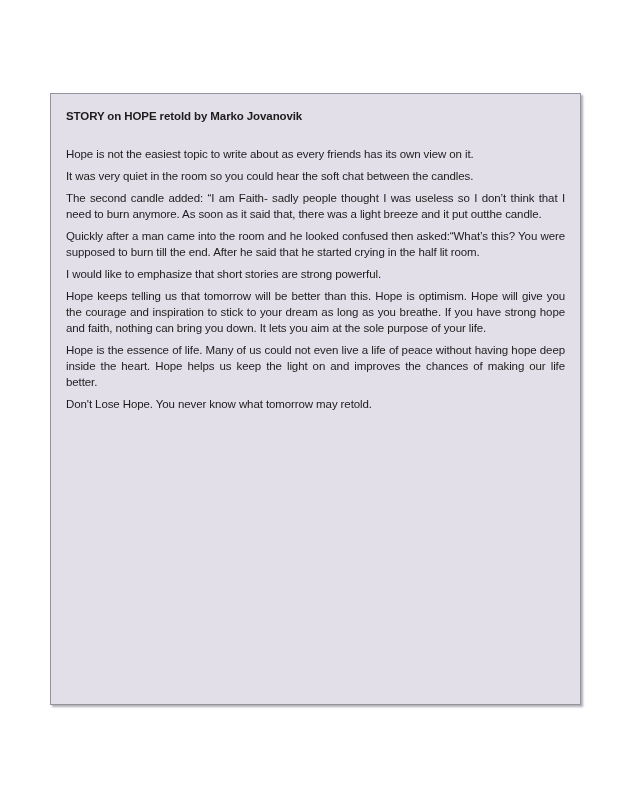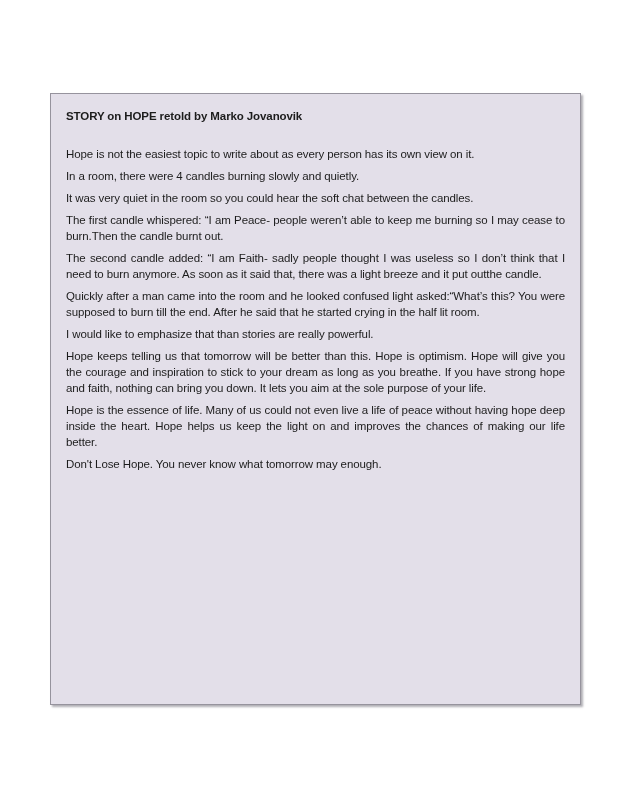--- a/index.html
+++ b/index.html
@@ -51,24 +51,22 @@
     text-align: justify;
     margin-bottom: 6px;
   }
 </style>
 </head>
 <body>
 
 <div class="page">
   <div class="story-box">
     <p class="story-title">STORY on HOPE retold by Marko Jovanovik</p>
-    <p class="story-para">Hope is not the easiest topic to write about as every person has its own view on it.</p>
-    <p class="story-para">In a room, there were 4 candles burning slowly and quietly.</p>
+    <p class="story-para">Hope is not the easiest topic to write about as every friends has its own view on it.</p>
     <p class="story-para">It was very quiet in the room so you could hear the soft chat between the candles.</p>
-    <p class="story-para">The first candle whispered: “I am Peace- people weren’t able to keep me burning so I may cease to burn.Then the candle burnt out.</p>
     <p class="story-para">The second candle added: “I am Faith- sadly people thought I was useless so I don’t think that I need to burn anymore. As soon as it said that, there was a light breeze and it put outthe candle.</p>
-    <p class="story-para">Quickly after a man came into the room and he looked confused light asked:“What’s this? You were supposed to burn till the end. After he said that he started crying in the half lit room.</p>
-    <p class="story-para">I would like to emphasize that than stories are really powerful.</p>
+    <p class="story-para">Quickly after a man came into the room and he looked confused then asked:“What’s this? You were supposed to burn till the end. After he said that he started crying in the half lit room.</p>
+    <p class="story-para">I would like to emphasize that short stories are strong powerful.</p>
     <p class="story-para">Hope keeps telling us that tomorrow will be better than this. Hope is optimism. Hope will give you the courage and inspiration to stick to your dream as long as you breathe. If you have strong hope and faith, nothing can bring you down. It lets you aim at the sole purpose of your life.</p>
     <p class="story-para">Hope is the essence of life. Many of us could not even live a life of peace without having hope deep inside the heart. Hope helps us keep the light on and improves the chances of making our life better.</p>
-    <p class="story-para">Don't Lose Hope. You never know what tomorrow may enough.</p>
+    <p class="story-para">Don't Lose Hope. You never know what tomorrow may retold.</p>
   </div>
 </div>
 
 </body></html>

